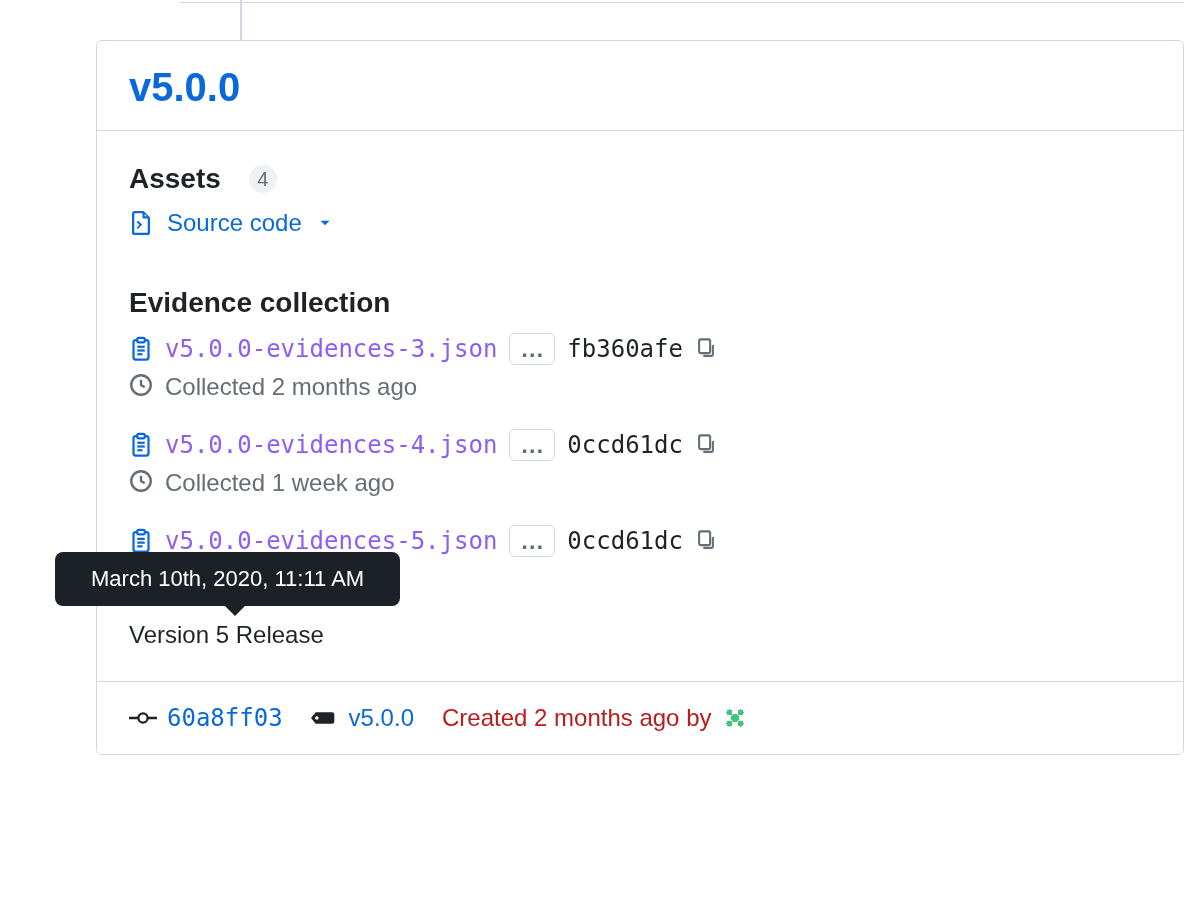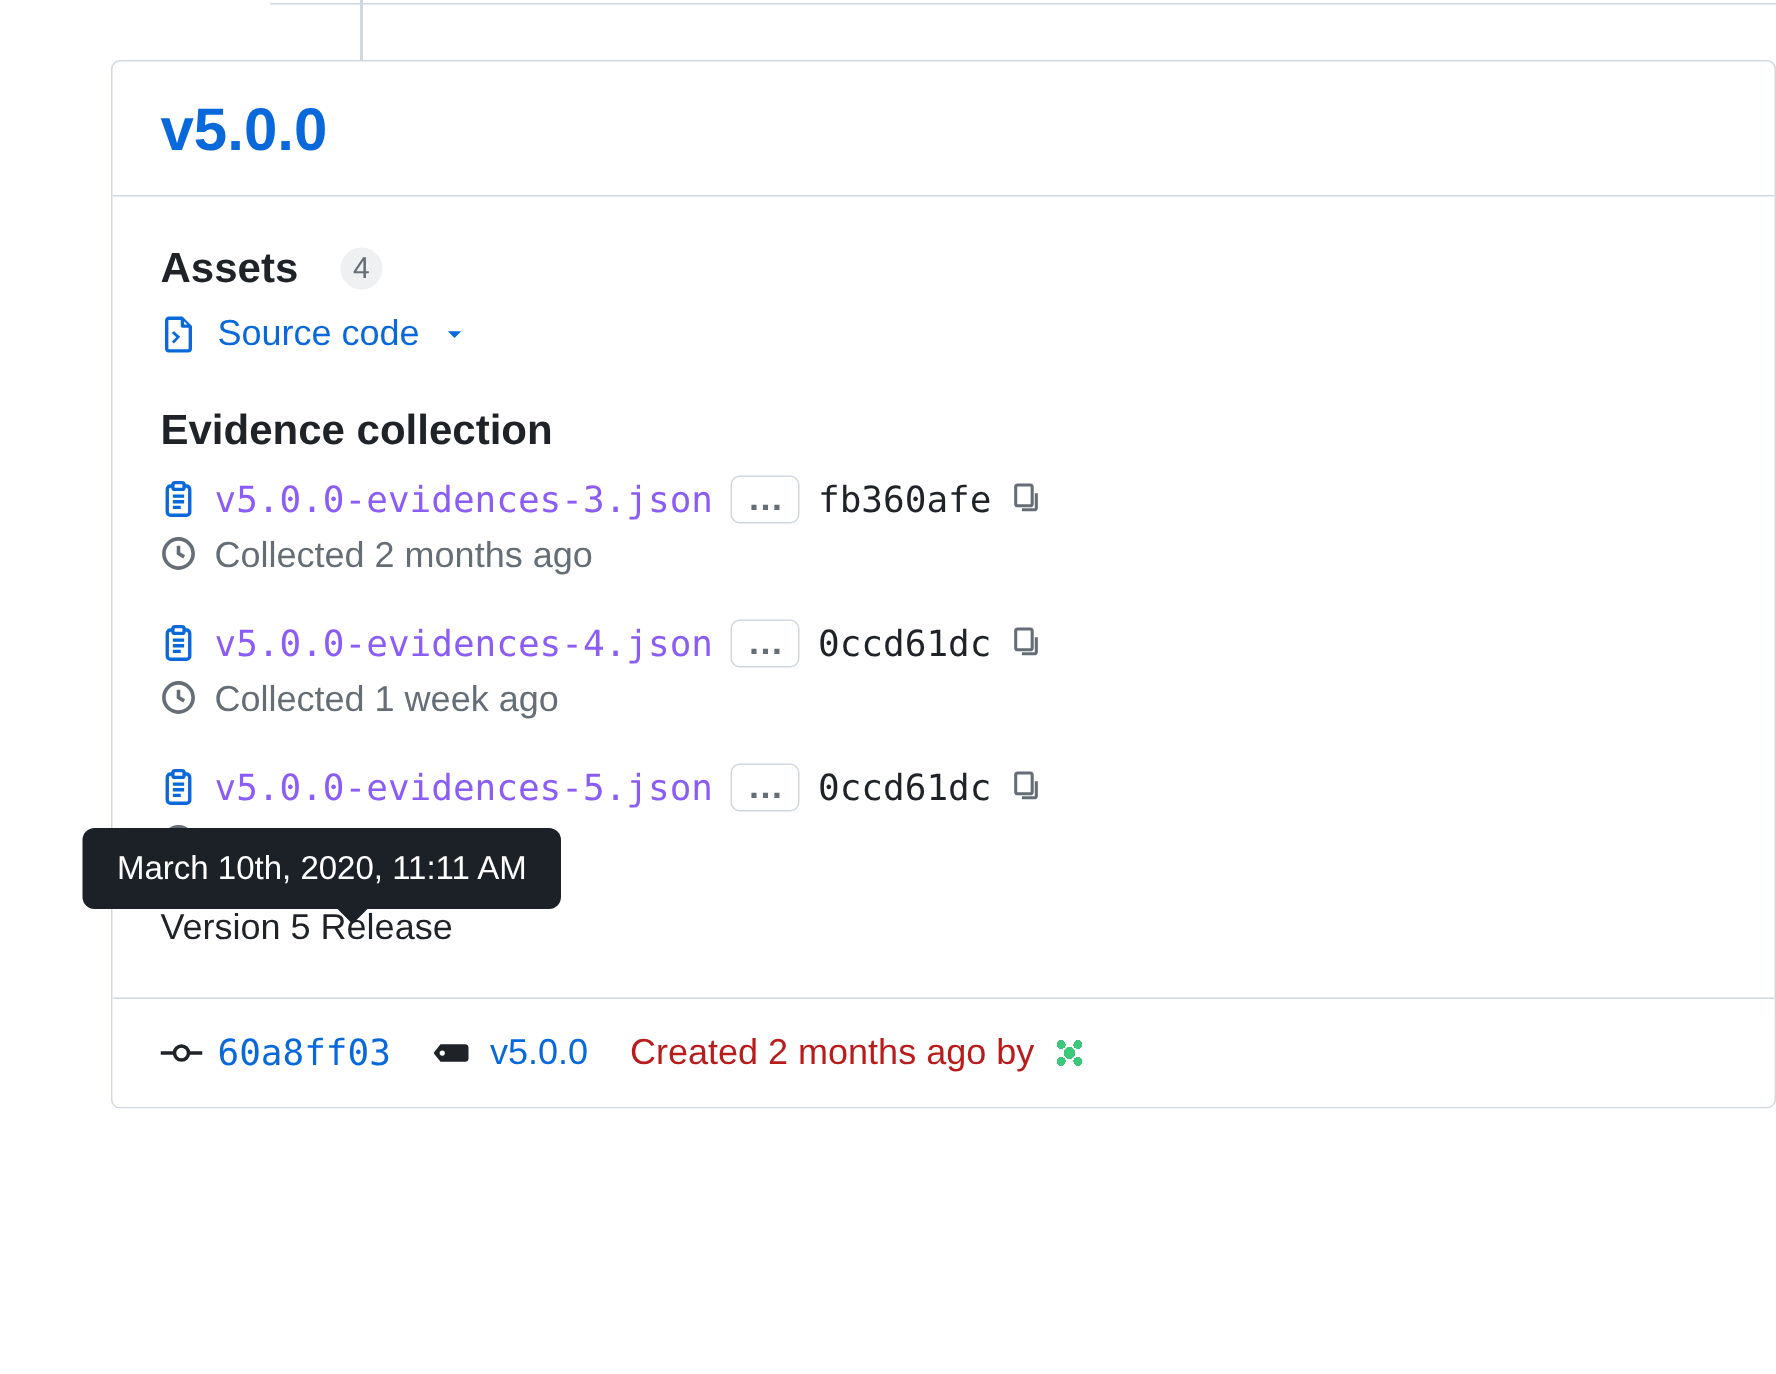--- a/index.html
+++ b/index.html
@@ -3,21 +3,21 @@
 <meta charset="utf-8">
 <style>
 * { margin: 0; padding: 0; box-sizing: border-box; }
 body {
   font-family: -apple-system, BlinkMacSystemFont, "Segoe UI", Helvetica, Arial, sans-serif;
   background: #fff;
   color: #1f2328;
   font-size: 14px;
 }
 .page {
-  padding-left: 74px;
+  padding-left: 96px;
   padding-top: 0;
 }
 .timeline-stub {
   position: absolute;
   left: 240px;
   top: 0;
   width: 2px;
   height: 40px;
   background: #d0d7de;
 }
@@ -66,21 +66,21 @@
   background: #eef0f2;
   border-radius: 14px;
   font-size: 20px;
   font-weight: 500;
   color: #656d76;
 }
 .source-row {
   display: flex;
   align-items: center;
   gap: 14px;
-  margin-bottom: 34px;
+  margin-bottom: 50px;
   text-align: right;
 }
 .link-blue {
   color: #0969da;
   font-size: 24px;
   cursor: pointer;
 }
 .file-icon-svg { width: 24px; height: 28px; }
 .chevron-svg { width: 18px; height: 18px; }
 .evidence-item { margin-bottom: 28px; }
@@ -153,21 +153,21 @@
     radial-gradient(circle at 30% 70%, #3ac97a 0 3px, transparent 3px),
     radial-gradient(circle at 70% 70%, #3ac97a 0 3px, transparent 3px),
     radial-gradient(circle at 50% 50%, #3ac97a 0 4px, transparent 4px),
     #fff;
 }
 .tooltip {
   position: absolute;
   background: #1c2128;
   color: #fff;
   font-size: 22px;
-  padding: 14px 23px;
+  padding: 14px 36px;
   border-radius: 8px;
   white-space: nowrap;
   z-index: 10;
 }
 .tooltip::after {
   content: "";
   position: absolute;
   bottom: -10px;
   left: 170px;
   border: 10px solid transparent;

